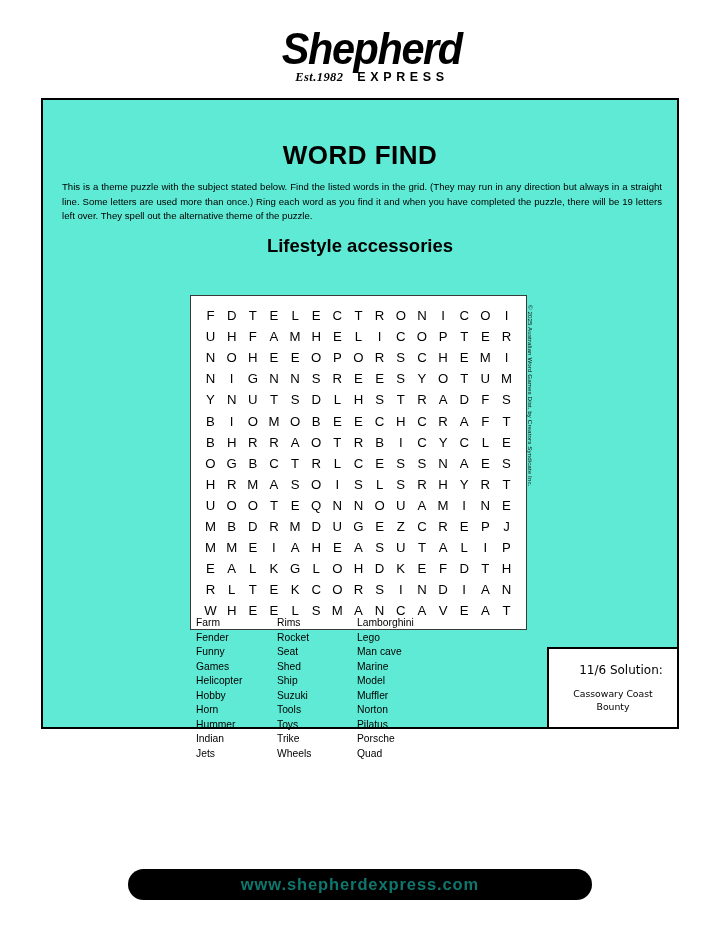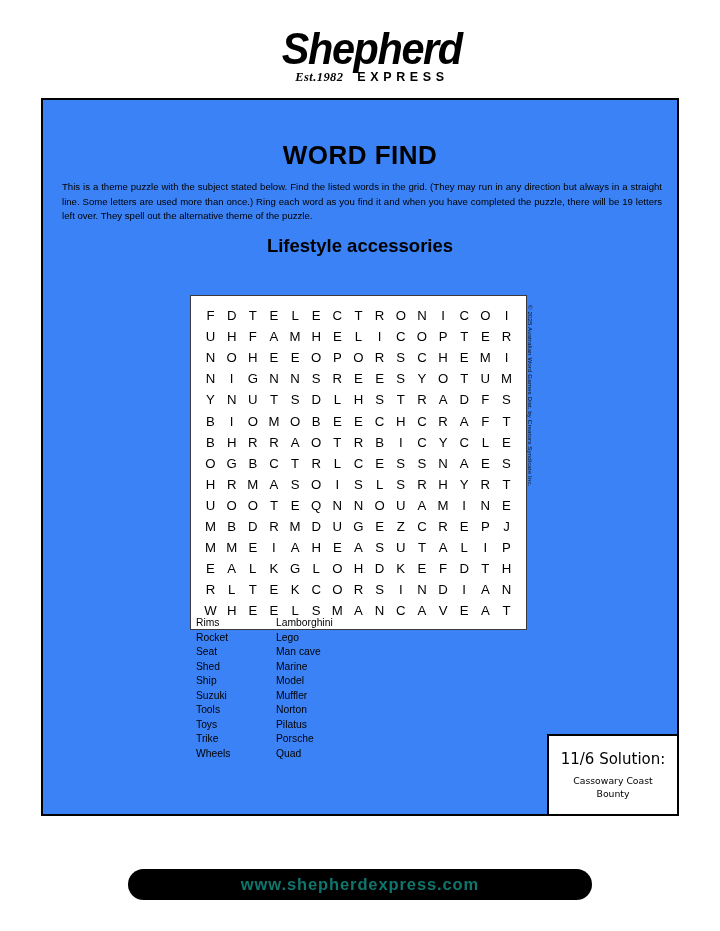--- a/index.html
+++ b/index.html
@@ -55,24 +55,24 @@
     font-size: 12.5px;
     letter-spacing: 4.6px;
   }
 
   
   .frame {
     position: absolute;
     left: 41px;
     top: 98px;
     width: 638px;
-    height: 718px;
+    height: 631px;
     border: 2px solid #000;
     box-sizing: border-box;
-    background: #3b82f6;
+    background: #5eead4;
   }
 
   .title {
     position: absolute;
     left: 0;
     top: 40px;
     width: 100%;
     text-align: center;
     font-size: 26px;
     font-weight: bold;
@@ -185,25 +185,25 @@
     bottom: -2px;
     width: 132px;
     height: 82px;
     border: 2px solid #000;
     box-sizing: border-box;
     background: #fff;
     font-family: "DejaVu Sans", sans-serif;
   }
   .prev-solution .ps-title {
     position: absolute;
-    left: 0;
+    left: 8px;
     top: 14px;
     width: 100%;
     text-align: center;
-    font-size: 15px;
+    font-size: 12px;
   }
   .prev-solution .ps-body {
     position: absolute;
     left: 0;
     top: 38px;
     width: 100%;
     text-align: center;
     font-size: 9.3px;
     line-height: 13px;
   }
@@ -504,20 +504,32 @@
         <div class="grid-cell">A</div>
         <div class="grid-cell">T</div>
       </div>
     </div>
 
   <div class="copyright">
     <span>© 2025 Australian Word Games Dist. by Creators Syndicate Inc.</span>
   </div>
 
   <div class="wordlist">
+      <div class="word-col c2">
+        <div class="word">Farm</div>
+        <div class="word">Fender</div>
+        <div class="word">Funny</div>
+        <div class="word">Games</div>
+        <div class="word">Helicopter</div>
+        <div class="word">Hobby</div>
+        <div class="word">Horn</div>
+        <div class="word">Hummer</div>
+        <div class="word">Indian</div>
+        <div class="word">Jets</div>
+      </div>
       <div class="word-col c4">
         <div class="word">Rims</div>
         <div class="word">Rocket</div>
         <div class="word">Seat</div>
         <div class="word">Shed</div>
         <div class="word">Ship</div>
         <div class="word">Suzuki</div>
         <div class="word">Tools</div>
         <div class="word">Toys</div>
         <div class="word">Trike</div>

